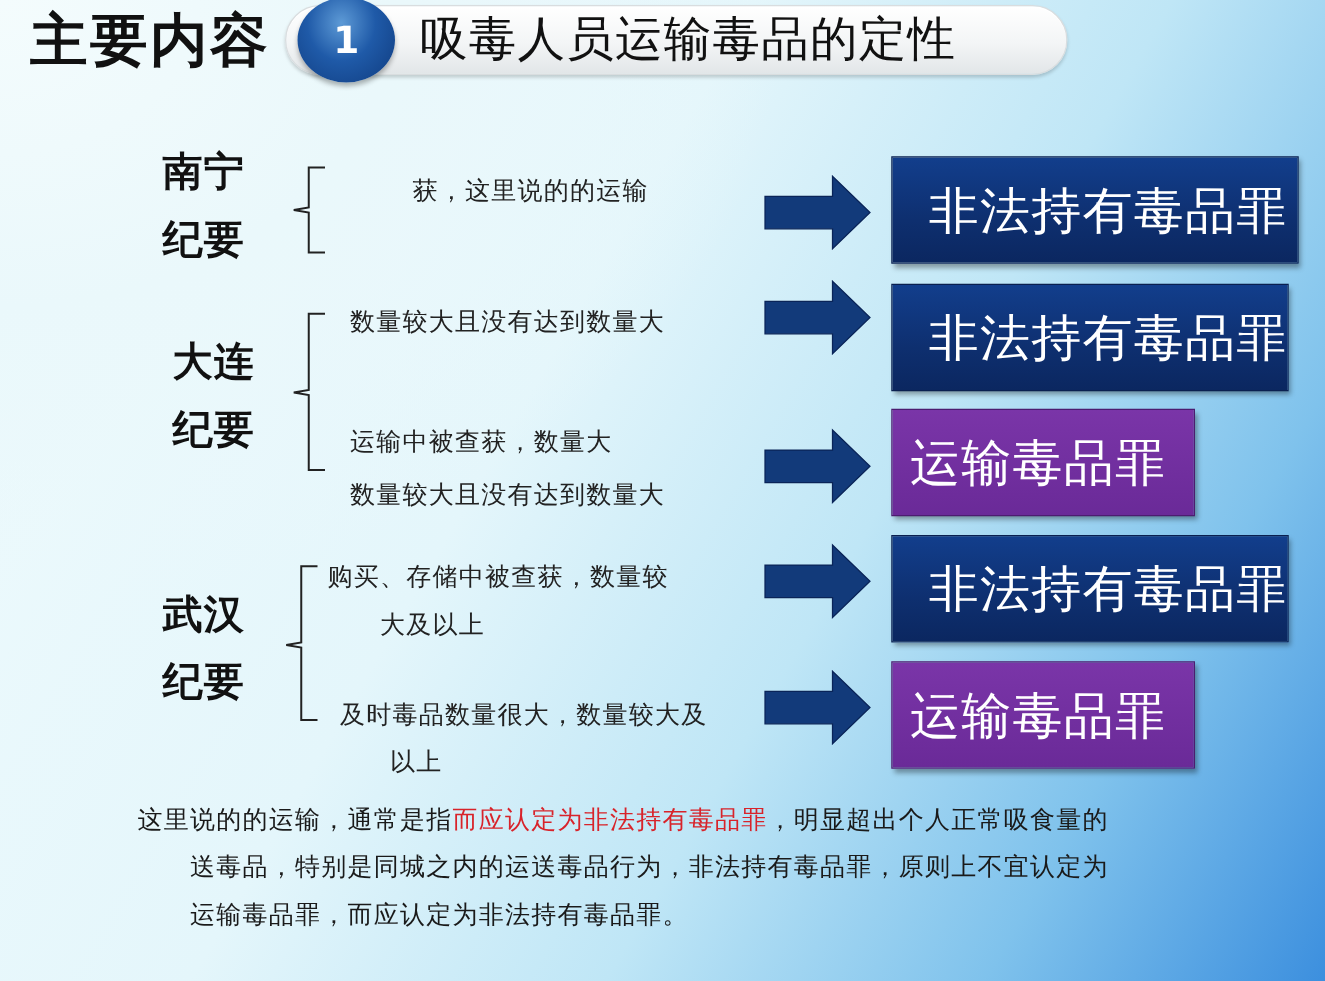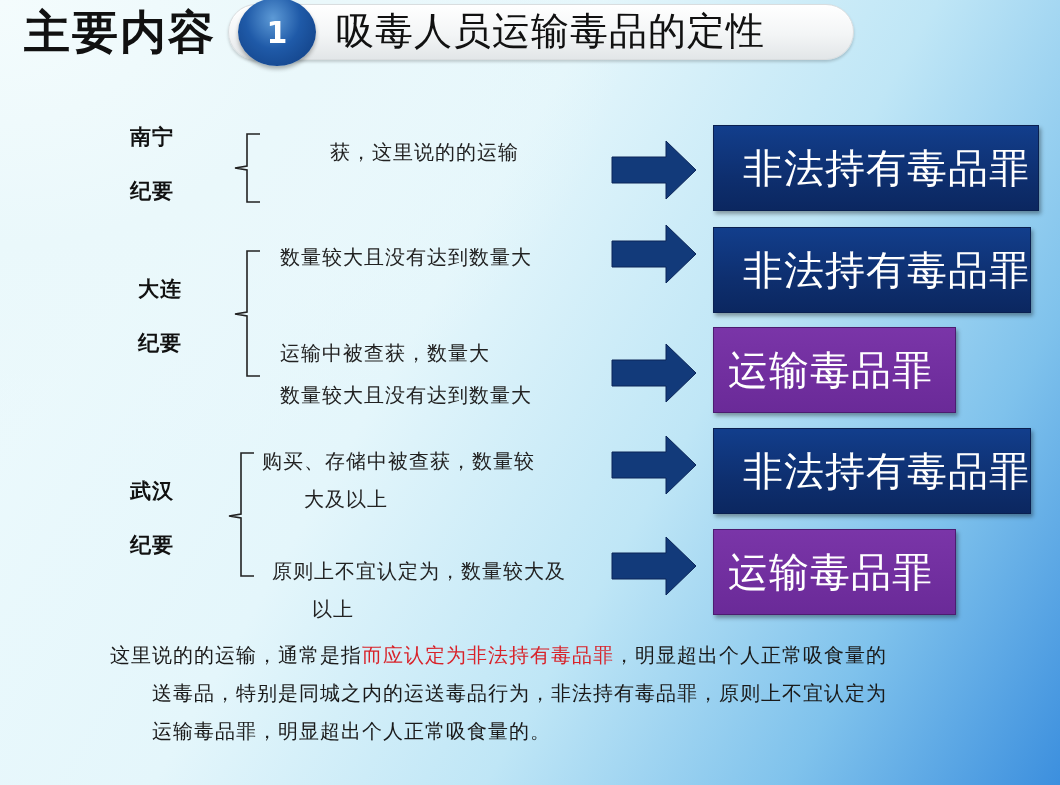--- a/index.html
+++ b/index.html
@@ -28,21 +28,21 @@
       background: radial-gradient(ellipse at 45% 30%, #5d9ad6 0%, #1f5aa8 45%, #0f3b7e 100%);
       box-shadow: 0 3px 4px rgba(0,0,0,0.3);
       color: #fff; font-size: 30px; font-weight: bold;
       display: flex; align-items: center; justify-content: center;
     }
     .section-title {
       position: absolute; left: 336px; top: 6px;
       font-size: 38px; color: #111; letter-spacing: 1px;
     }
     .region-label {
-      position: absolute; font-size: 21px; font-weight: bold; color: #111;
+      position: absolute; font-size: 32px; font-weight: bold; color: #111;
       font-family: "DejaVu Serif", serif; line-height: 54px; letter-spacing: 1px;
     }
     .bracket { position: absolute; }
     .item-text {
       position: absolute; font-size: 20px; color: #222; line-height: 38px; letter-spacing: 1px;
     }
     .item-text .indent { display: block; }
     .arrow { position: absolute; width: 88px; height: 62px; }
     .verdict {
       position: absolute; height: 86px; color: #fff; font-size: 40px;
@@ -111,29 +111,29 @@
   <div>纪要</div>
 </div>
 <svg class="bracket" style="left:226px; top:450px;" width="32" height="130">
   <path d="M28 3 H15 V64 L3 66 L15 68 V126 H28" fill="none" stroke="#222" stroke-width="1.6"></path>
 </svg>
 <div class="item-text" style="left:262px; top:442px;">
   <span class="indent">购买、存储中被查获，数量较</span>
   <span class="indent" style="padding-left:42px;">大及以上</span>
 </div>
 <div class="item-text" style="left:272px; top:552px;">
-  <span class="indent">原则上不宜认定为，数量较大及</span>
+  <span class="indent">及时毒品数量很大，数量较大及</span>
   <span class="indent" style="padding-left:40px;">以上</span>
 </div>
 <svg class="arrow" style="left:610px; top:434px;" viewBox="0 0 88 62">
   <path d="M2 18 H56 V2 L86 31 L56 60 V44 H2 Z" fill="#123a7a" stroke="#0a2458" stroke-width="1"></path>
 </svg>
 <div class="verdict blue" style="left:713px; top:428px; width:318px;">非法持有毒品罪</div>
 <svg class="arrow" style="left:610px; top:535px;" viewBox="0 0 88 62">
   <path d="M2 18 H56 V2 L86 31 L56 60 V44 H2 Z" fill="#123a7a" stroke="#0a2458" stroke-width="1"></path>
 </svg>
 <div class="verdict purple" style="left:713px; top:529px; width:243px;">运输毒品罪</div>
 
 <div class="note">
   <span class="line"><span>这里说的的运输，通常是指</span><span class="hl">而应认定为非法持有毒品罪</span><span>，明显超出个人正常吸食量的</span></span>
   <span class="line indent">送毒品，特别是同城之内的运送毒品行为，非法持有毒品罪，原则上不宜认定为</span>
-  <span class="line indent">运输毒品罪，明显超出个人正常吸食量的。</span>
+  <span class="line indent">运输毒品罪，而应认定为非法持有毒品罪。</span>
 </div>
 
 </body></html>

